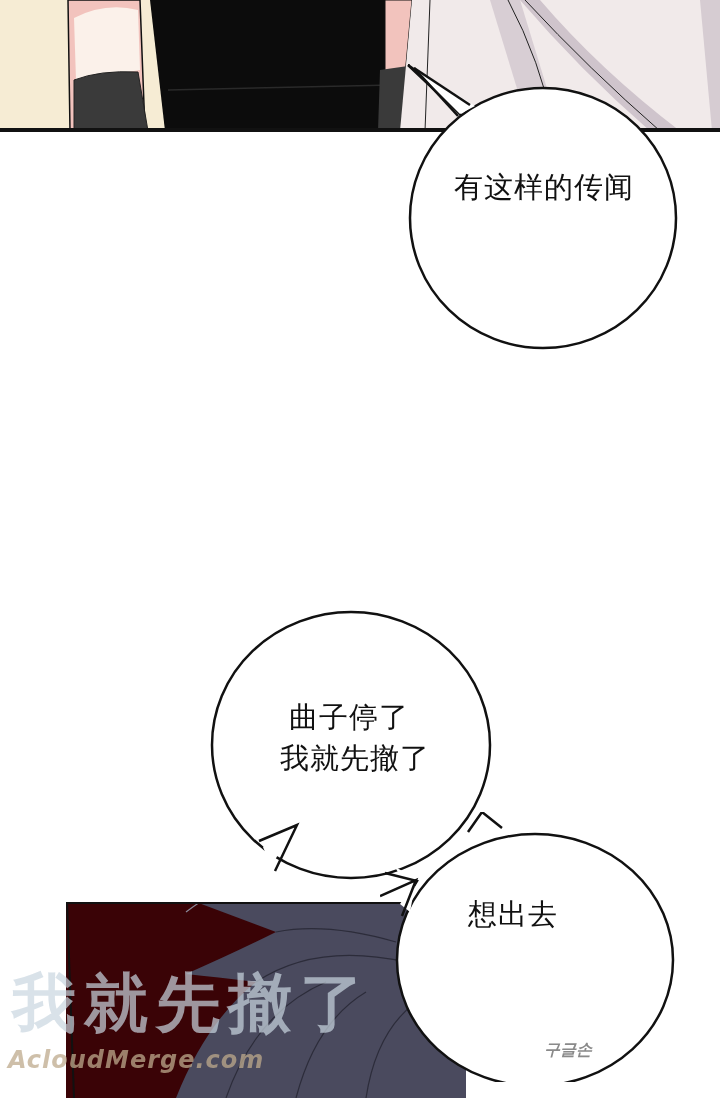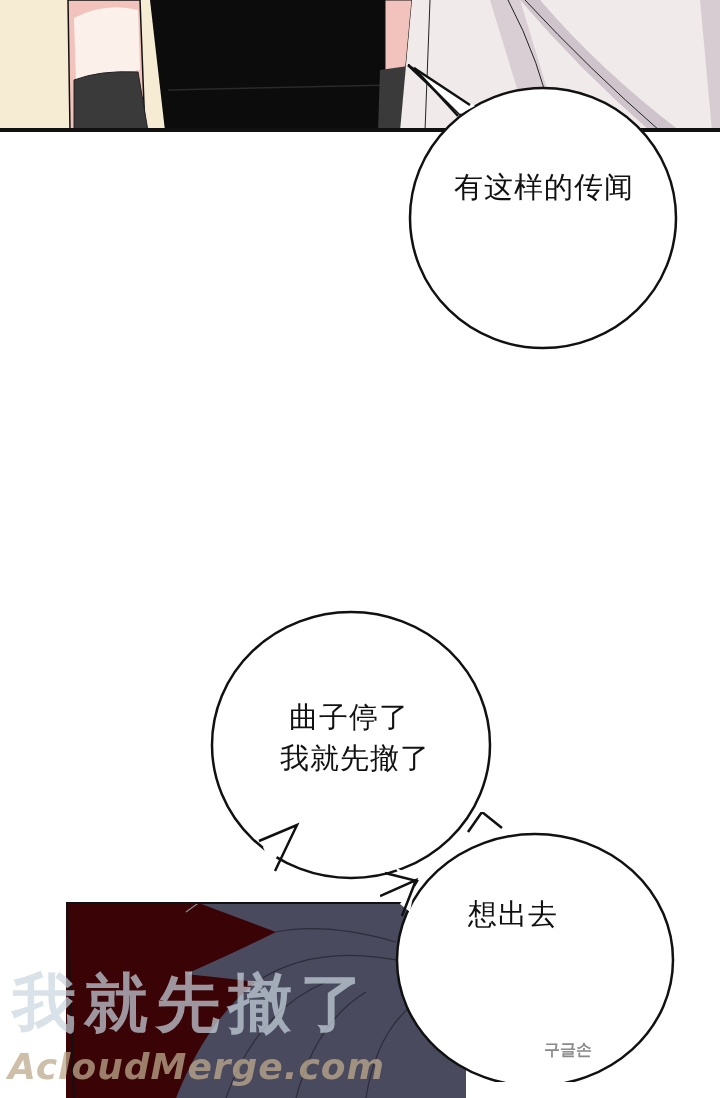--- a/index.html
+++ b/index.html
@@ -14,23 +14,23 @@
     
     .panel-bottom { position: absolute; left: 66px; top: 902px; width: 400px; height: 196px; overflow: hidden; }
 
     
     .bubble-text { position: absolute; text-align: center; color: #111;
                    font-family: "DejaVu Sans", sans-serif; font-size: 29px; line-height: 41px; letter-spacing: 1px; }
 
     svg { display: block; }
 
     .watermark-text { position: absolute; left: 8px; top: 1046px; font-family: "DejaVu Sans", sans-serif;
-                      font-weight: bold; font-size: 36px; font-style: italic; color: rgba(190,170,140,0.75); letter-spacing: 1px; }
+                      font-weight: bold; font-size: 24px; font-style: italic; color: rgba(190,170,140,0.75); letter-spacing: 1px; }
     .watermark-mark { position: absolute; left: 544px; top: 1040px; font-size: 16px; color: #8a8a8a;
-                      font-family: "DejaVu Sans", sans-serif; font-weight: bold; }
+                      font-family: "DejaVu Sans", sans-serif; font-weight: bold; font-style: italic; }
   </style>
 </head>
 <body>
 
 <div class="page">
 
   <div class="panel-top">
     <svg width="720" height="131" viewBox="0 0 720 131">
 
       <rect x="0" y="0" width="720" height="131" fill="#f6ecd4"></rect>

